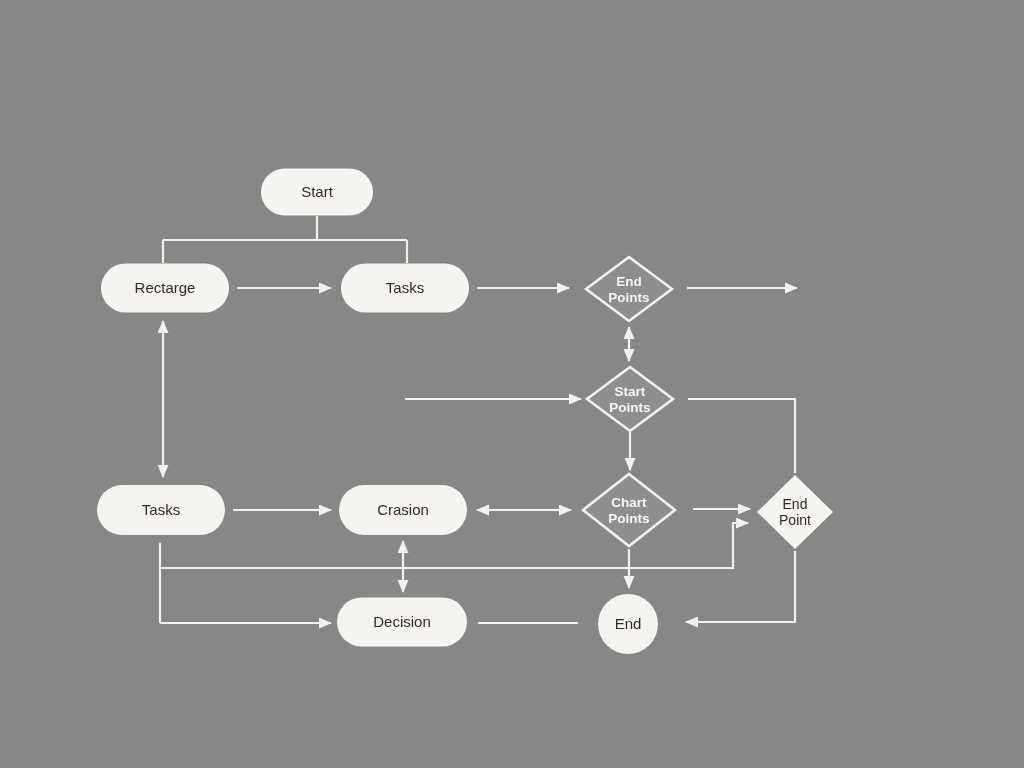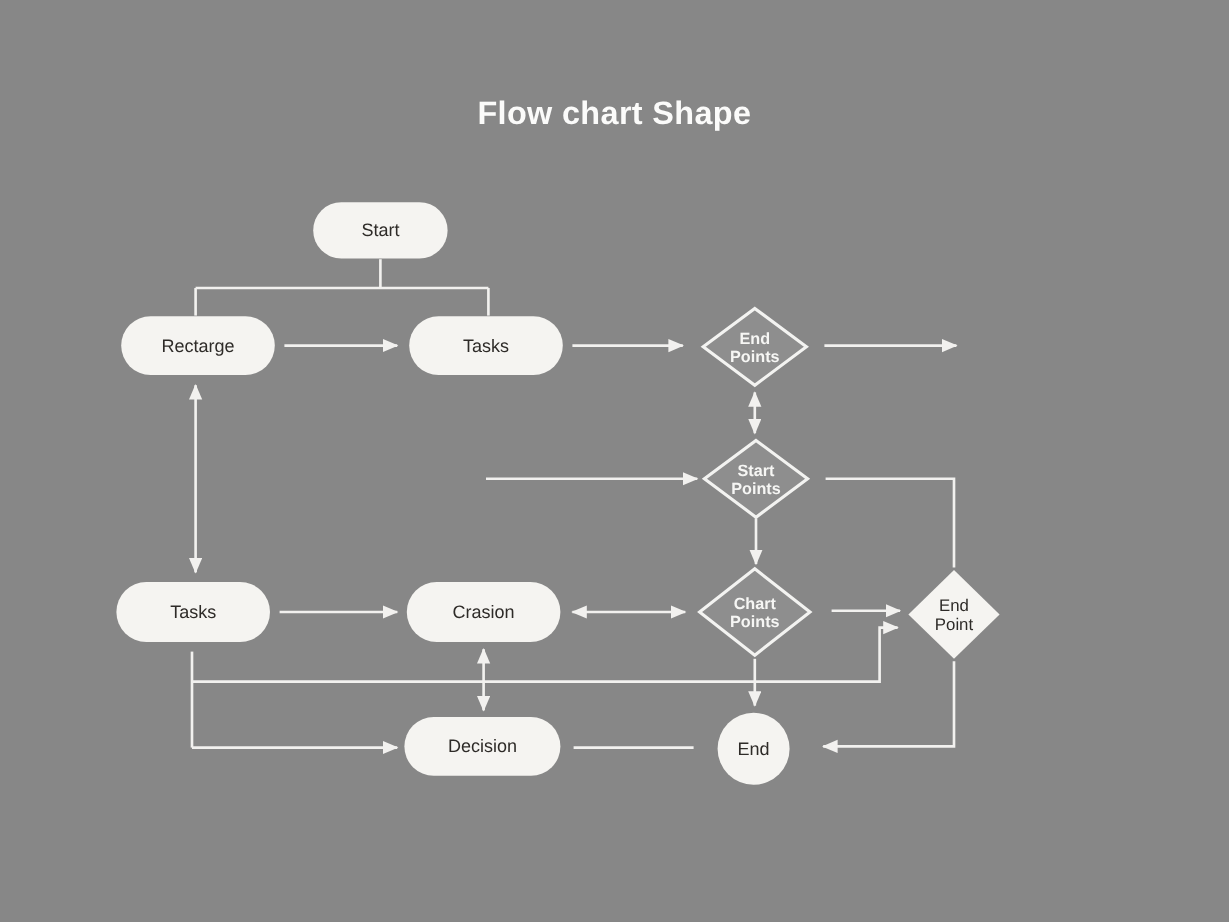--- a/index.html
+++ b/index.html
@@ -36,21 +36,20 @@
   .node-diamond{fill:var(--diamond-fill);stroke:var(--diamond-stroke);stroke-width:2.6px;}
   .node-diamond-solid{fill:var(--shape-fill);stroke:none;}
   .label-dark{fill:var(--shape-text);font-size:15px;font-family:"Liberation Sans",sans-serif;}
   .label-light{fill:var(--diamond-text);font-size:13.5px;font-weight:600;font-family:"Liberation Sans",sans-serif;}
   .label-dark-small{fill:var(--shape-text);font-size:14px;font-family:"Liberation Sans",sans-serif;}
 </style>
 </head>
 <body>
 
 <div class="canvas">
-  <h1 class="diagram-title">Flow chart Shape</h1>
   <svg id="diagram-svg" width="1024" height="768" viewBox="0 0 1024 768">
     <defs>
       <marker id="ah" markerUnits="userSpaceOnUse" markerWidth="14" markerHeight="12" refX="12" refY="5.5" orient="auto">
         <path d="M0,0 L13,5.5 L0,11 z" style="fill:var(--line)"></path>
       </marker>
       <marker id="ahr" markerUnits="userSpaceOnUse" markerWidth="14" markerHeight="12" refX="12" refY="5.5" orient="auto-start-reverse">
         <path d="M0,0 L13,5.5 L0,11 z" style="fill:var(--line)"></path>
       </marker>
     </defs>
     <g id="edges-layer">

